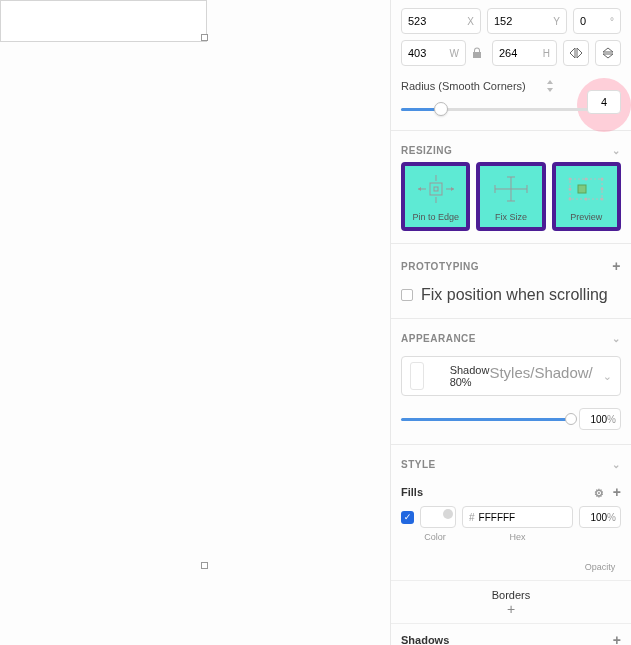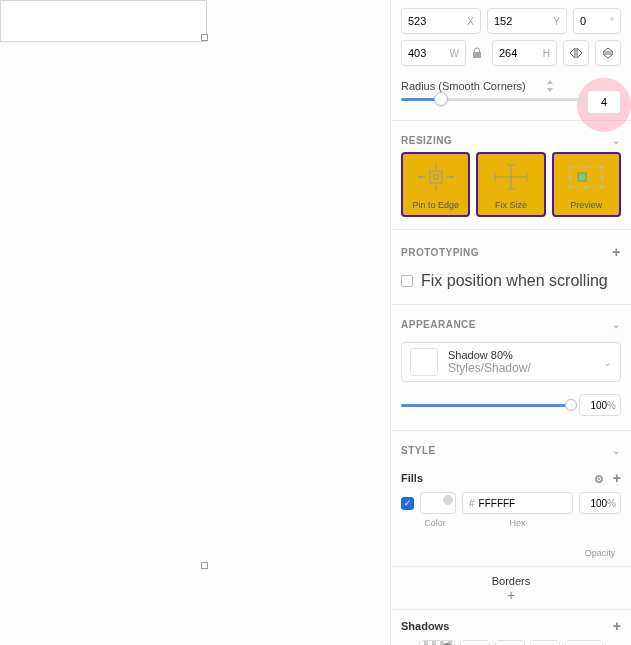--- a/index.html
+++ b/index.html
@@ -16,42 +16,42 @@
 .field input { border: none; outline: none; width: 100%; font-size: 11px; background: transparent; }
 .field .suffix { color: #aaa; font-size: 10px; margin-left: 2px; }
 .sq-btn { width: 26px; height: 26px; border: 1px solid #ddd; border-radius: 4px; background: #fff; display: flex; align-items: center; justify-content: center; color: #555; }
 .lock { width: 14px; text-align: center; color: #aaa; }
 .sec-head { display: flex; align-items: center; justify-content: space-between; padding: 10px 10px 6px 10px; color: #888; font-size: 10px; letter-spacing: 0.5px; font-weight: 600; }
 .sec-head .chev { color: #bbb; }
 .divider { height: 1px; background: #eaeaea; margin: 4px 0; }
 .thin-divider { height: 1px; background: #eee; }
 
 .radius-row { padding: 8px 10px 10px 10px; position: relative; }
-.radius-label { display: flex; align-items: center; gap: 20px; color: #444; font-size: 11px; }
+.radius-label { display: flex; align-items: center; gap: 20px; color: #444; font-size: 11px; margin-bottom: 10px; }
 .slider-wrap { position: relative; height: 14px; display: flex; align-items: center; }
 .slider-track { height: 3px; background: #ddd; border-radius: 2px; flex: 1; position: relative; }
 .slider-fill { position: absolute; left: 0; top: 0; height: 100%; background: #4a90e2; border-radius: 2px; }
 .slider-thumb { position: absolute; top: 50%; transform: translate(-50%, -50%); width: 14px; height: 14px; background: #fff; border: 1px solid #bbb; border-radius: 50%; box-shadow: 0 1px 2px rgba(0,0,0,0.1); }
 .radius-input { position: absolute; right: 10px; top: 18px; width: 34px; height: 24px; border: 1px solid #ddd; border-radius: 4px; font-size: 11px; text-align: center; background: #fff; }
 .highlight-circle { position: absolute; right: 0px; top: 6px; width: 54px; height: 54px; border-radius: 50%; background: rgba(255, 120, 150, 0.35); pointer-events: none; }
 
 .resizing-row { display: flex; gap: 6px; padding: 0 10px 8px 10px; }
-.resize-card { flex: 1; border: 2px solid #4c1d95; border-radius: 4px; background: #eab308; display: flex; flex-direction: column; align-items: center; padding: 4px 0 0 0; }
+.resize-card { flex: 1; border: 4px solid #4c1d95; border-radius: 4px; background: #5eead4; display: flex; flex-direction: column; align-items: center; padding: 4px 0 0 0; }
 .resize-vis { height: 38px; width: 100%; display: flex; align-items: center; justify-content: center; }
 .resize-label { font-size: 9px; color: #555; padding: 4px 0 5px 0; }
 
 .proto-row { display: flex; align-items: center; gap: 8px; padding: 6px 10px 10px 10px; font-size: 16px; color: #444; }
 .checkbox { width: 12px; height: 12px; border: 1px solid #bbb; border-radius: 2px; background: #fff; }
 
 .appearance-row { padding: 6px 10px; }
 .style-chip { display: flex; align-items: center; gap: 10px; border: 1px solid #ddd; border-radius: 4px; background: #fff; height: 40px; padding: 0 8px; }
 .swatch { width: 28px; height: 28px; background: #fff; border: 1px solid #e5e5e5; border-radius: 3px; }
-.chip-text { flex: 1; display: flex; flex-direction: column; }
+.chip-text { flex: 1; display: flex; flex-direction: row; margin-left: 16px; }
 .chip-name { font-size: 11px; color: #333; }
-.chip-path { font-size: 12px; color: #999; }
+.chip-path { font-size: 15px; color: #999; }
 .drop { color: #bbb; }
 
 .opacity-row { padding: 6px 10px 10px 10px; }
 .opacity-label { display: flex; align-items: center; gap: 6px; color: #444; font-size: 11px; margin-bottom: 8px; }
 .opacity-slider { display: flex; align-items: center; gap: 8px; }
 .op-track { flex: 1; height: 3px; background: #4a90e2; border-radius: 2px; position: relative; }
 .op-thumb { position: absolute; right: 0; top: 50%; transform: translate(50%, -50%); width: 12px; height: 12px; background: #fff; border: 1px solid #bbb; border-radius: 50%; }
 .op-input { width: 42px; height: 22px; display: flex; align-items: center; border: 1px solid #ddd; border-radius: 4px; padding: 0 4px; font-size: 10px; background: #fff; }
 .op-input input { border: none; outline: none; width: 100%; font-size: 10px; text-align: right; }
 

